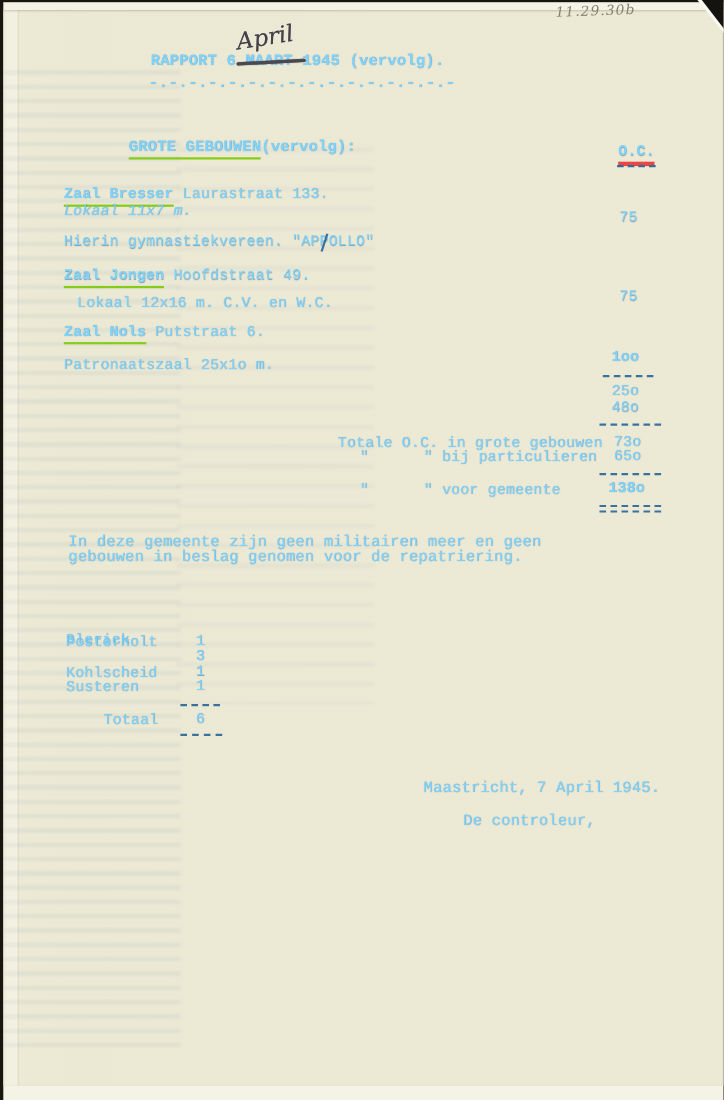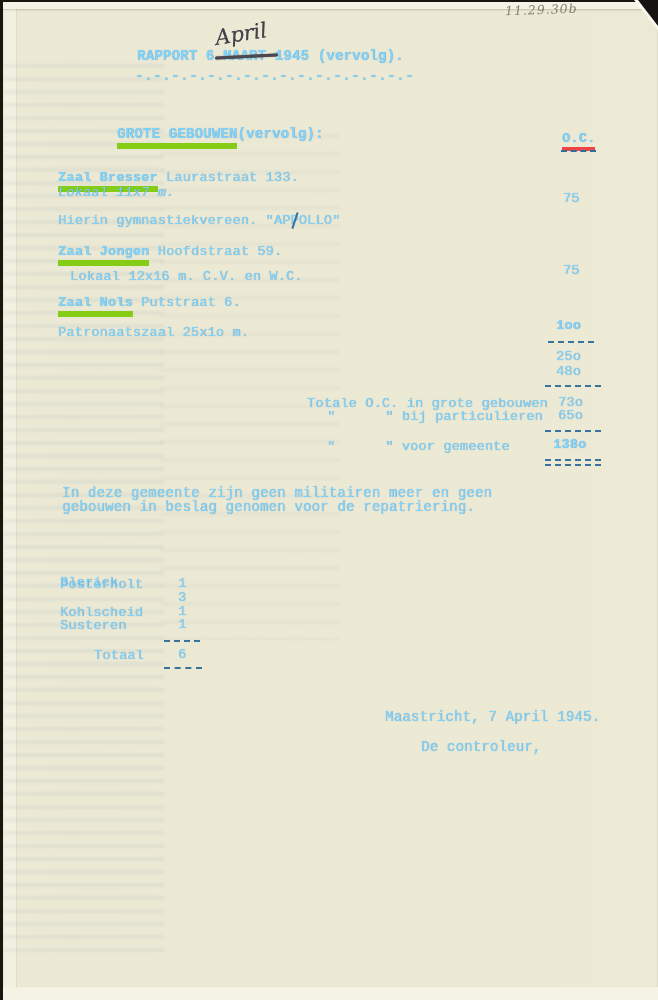--- a/index.html
+++ b/index.html
@@ -38,21 +38,21 @@
     pointer-events:none;
   }
   .t {
     position:absolute; white-space:pre;
     font-size:13.5px; line-height:14px; letter-spacing:0.2px;
     color:#7dd3fc;
     text-shadow:0.3px 0.4px 0.8px rgba(42,98,142,0.55);
   }
   .b  { font-weight:bold; }
   .hd { font-size:14px; }
-  .u  { border-bottom:6px solid #84cc16; padding-bottom:1px; }
+  .u  { border-bottom:2px solid #84cc16; padding-bottom:1px; }
   .uu {
     display:inline-block; position:relative;
     border-bottom:4px solid #ef4444; padding-bottom:1px;
   }
   .uu::after {
     content:""; position:absolute; left:-1px; right:-1px; bottom:-5px;
     border-bottom:2px dashed #306c9c;
   }
   .strike-hand { position:relative; }
   .strike-hand::after {
@@ -109,21 +109,21 @@
   <div class="t hd b" style="left:135px; top:69px; letter-spacing:0.6px;">-.-.-.-.-.-.-.-.-.-.-.-.-.-.-.-</div>
 
   <div class="t hd b" style="left:117px; top:127px;"><span class="u">GROTE GEBOUWEN</span><span>(vervolg):</span></div>
   <div class="t b" style="left:562px; top:132px;"><span class="uu">O.C.</span></div>
 
   <div class="t" style="left:58px; top:171px;"><span class="u b">Zaal Bresser</span><span> Laurastraat 133.</span></div>
   <div class="t" style="left:563px; top:192px;">75</div>
   <div class="t" style="left:58px; top:186px;font-style:italic;">Lokaal 11x7 m.</div>
   <div class="t" style="left:58px; top:214px;"><span>Hierin gymnastiekvereen. "AP</span><span class="overstrike">P</span><span>OLLO"</span></div>
 
-  <div class="t" style="left:58px; top:245px;"><span class="u b">Zaal Jongen</span><span> Hoofdstraat 59.</span></div>
+  <div class="t" style="left:58px; top:245px;"><span class="u b">Zaal Jongen</span><span> Hoofdstraat 49.</span></div>
   <div class="t" style="left:563px; top:264px;">75</div>
   <div class="t" style="left:58px; top:270px;margin-left:12px;">Lokaal 12x16 m. C.V. en W.C.</div>
 
   <div class="t" style="left:58px; top:296px;"><span class="u b">Zaal Nols</span><span> Putstraat 6.</span></div>
   <div class="t" style="left:58px; top:326px;">Patronaatszaal 25x1o m.</div>
   <div class="t b" style="left:556px; top:319px;">1oo</div>
 
   <div class="rule" style="left:548px; top:341px; width:46px;"></div>
   <div class="t" style="left:556px; top:350px;">25o</div>
   <div class="t" style="left:556px; top:365px;">48o</div>

